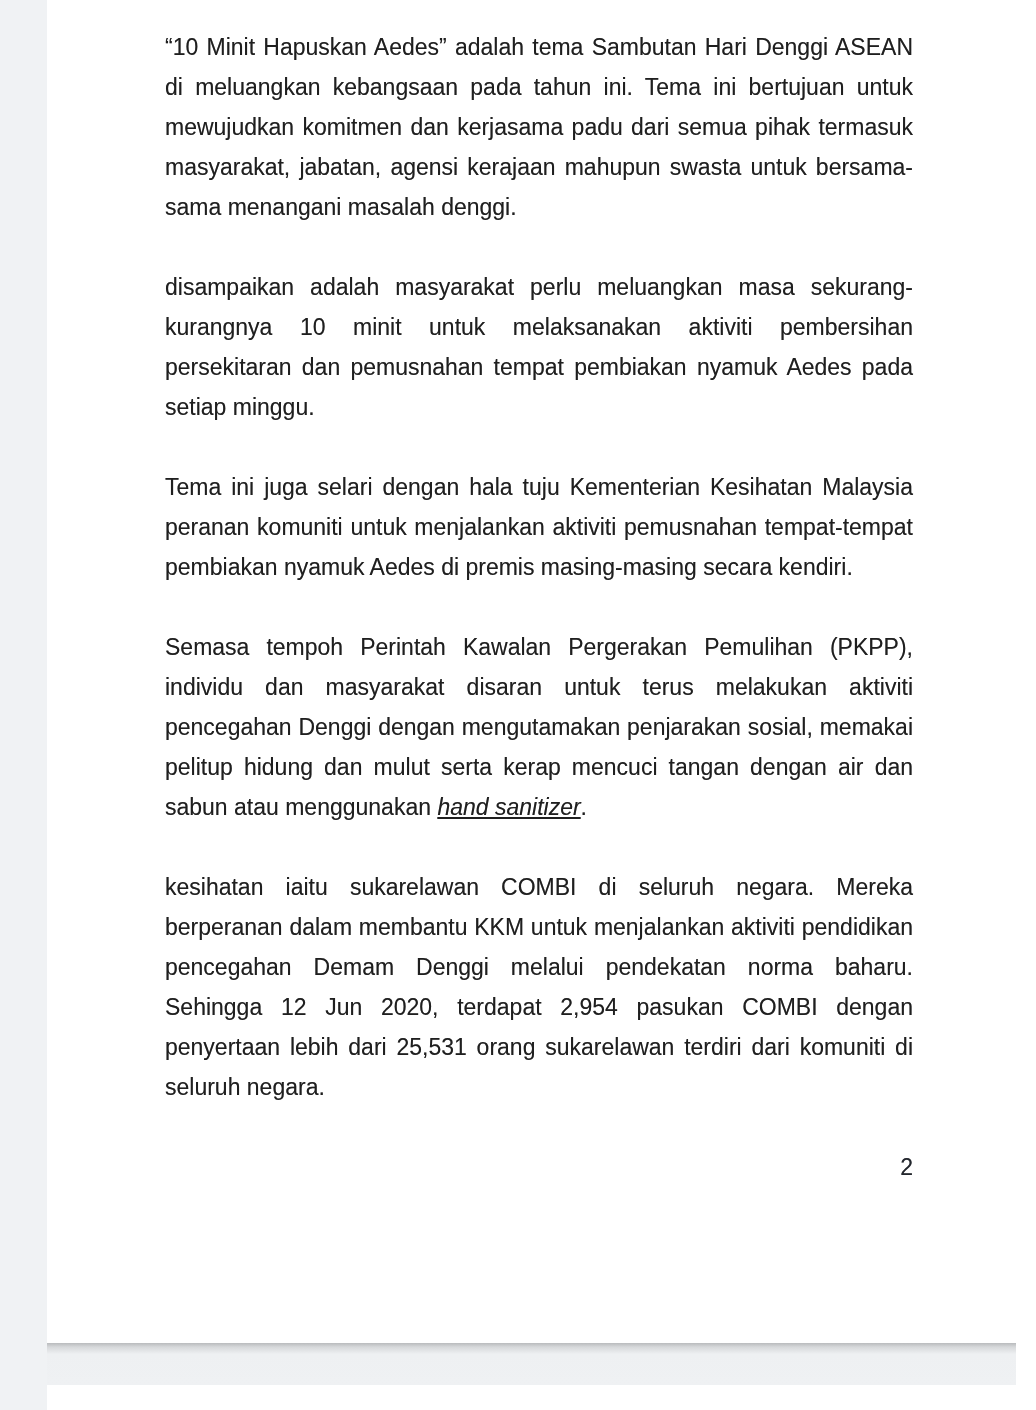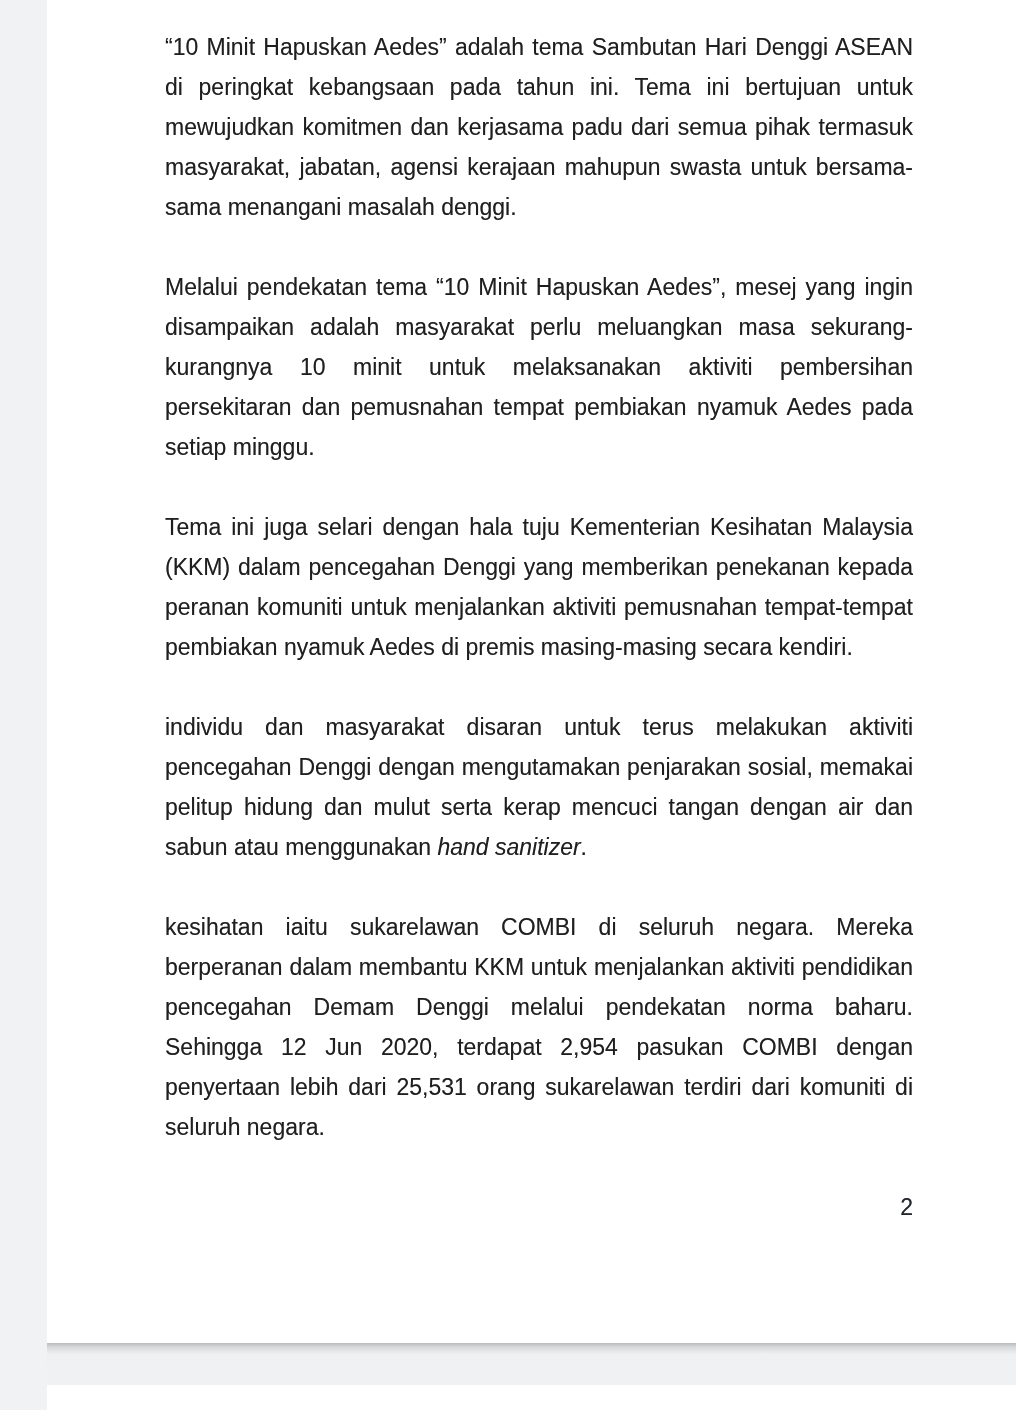--- a/index.html
+++ b/index.html
@@ -41,21 +41,21 @@
   .para { margin: 0 0 40px 0; }
   .ln {
     white-space: nowrap;
     text-align: justify;
     text-align-last: justify;
   }
   .ln.last {
     text-align: right;
     text-align-last: left;
   }
-  .it { font-style: italic; }
+  .it { font-style: italic; text-decoration: underline; }
   .page-number {
     margin-top: 7px;
     text-align: right;
     color: #23272e;
   }
   .page-gap {
     position: absolute;
     left: 47px; top: 1343px;
     width: 989px; height: 42px;
     background: linear-gradient(to bottom, #b9bbbd 0px, #d6d8da 4px, #eef0f2 11px, #eff1f3 100%);
@@ -72,42 +72,41 @@
 
 <div class="viewport">
   <div class="gutter-left"></div>
   <div class="gutter-right"></div>
 
   <div class="page">
     <div class="text-block">
 
       <div class="para">
         <div class="ln">“10 Minit Hapuskan Aedes” adalah tema Sambutan Hari Denggi ASEAN</div>
-        <div class="ln">di peringkat kebangsaan pada tahun ini. Tema ini bertujuan untuk</div>
+        <div class="ln">di meluangkan kebangsaan pada tahun ini. Tema ini bertujuan untuk</div>
         <div class="ln">mewujudkan komitmen dan kerjasama padu dari semua pihak termasuk</div>
         <div class="ln">masyarakat, jabatan, agensi kerajaan mahupun swasta untuk bersama-</div>
         <div class="ln last">sama menangani masalah denggi.</div>
       </div>
 
       <div class="para">
-        <div class="ln">Melalui pendekatan tema “10 Minit Hapuskan Aedes”, mesej yang ingin</div>
         <div class="ln">disampaikan adalah masyarakat perlu meluangkan masa sekurang-</div>
         <div class="ln">kurangnya 10 minit untuk melaksanakan aktiviti pembersihan</div>
         <div class="ln">persekitaran dan pemusnahan tempat pembiakan nyamuk Aedes pada</div>
         <div class="ln last">setiap minggu.</div>
       </div>
 
       <div class="para">
         <div class="ln">Tema ini juga selari dengan hala tuju Kementerian Kesihatan Malaysia</div>
-        <div class="ln">(KKM) dalam pencegahan Denggi yang memberikan penekanan kepada</div>
         <div class="ln">peranan komuniti untuk menjalankan aktiviti pemusnahan tempat-tempat</div>
         <div class="ln last">pembiakan nyamuk Aedes di premis masing-masing secara kendiri.</div>
       </div>
 
       <div class="para">
+        <div class="ln">Semasa tempoh Perintah Kawalan Pergerakan Pemulihan (PKPP),</div>
         <div class="ln">individu dan masyarakat disaran untuk terus melakukan aktiviti</div>
         <div class="ln">pencegahan Denggi dengan mengutamakan penjarakan sosial, memakai</div>
         <div class="ln">pelitup hidung dan mulut serta kerap mencuci tangan dengan air dan</div>
         <div class="ln last"><span>sabun atau menggunakan </span><span class="it">hand sanitizer</span><span>.</span></div>
       </div>
 
       <div class="para">
         <div class="ln">kesihatan iaitu sukarelawan COMBI di seluruh negara. Mereka</div>
         <div class="ln">berperanan dalam membantu KKM untuk menjalankan aktiviti pendidikan</div>
         <div class="ln">pencegahan Demam Denggi melalui pendekatan norma baharu.</div>

